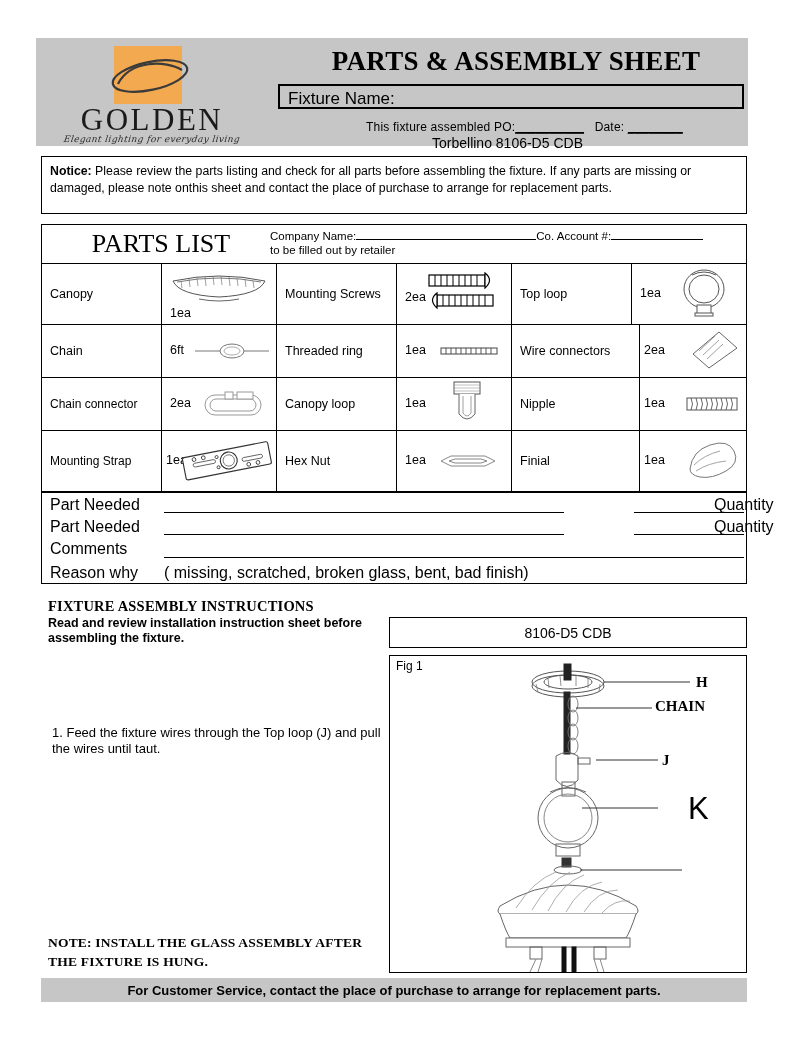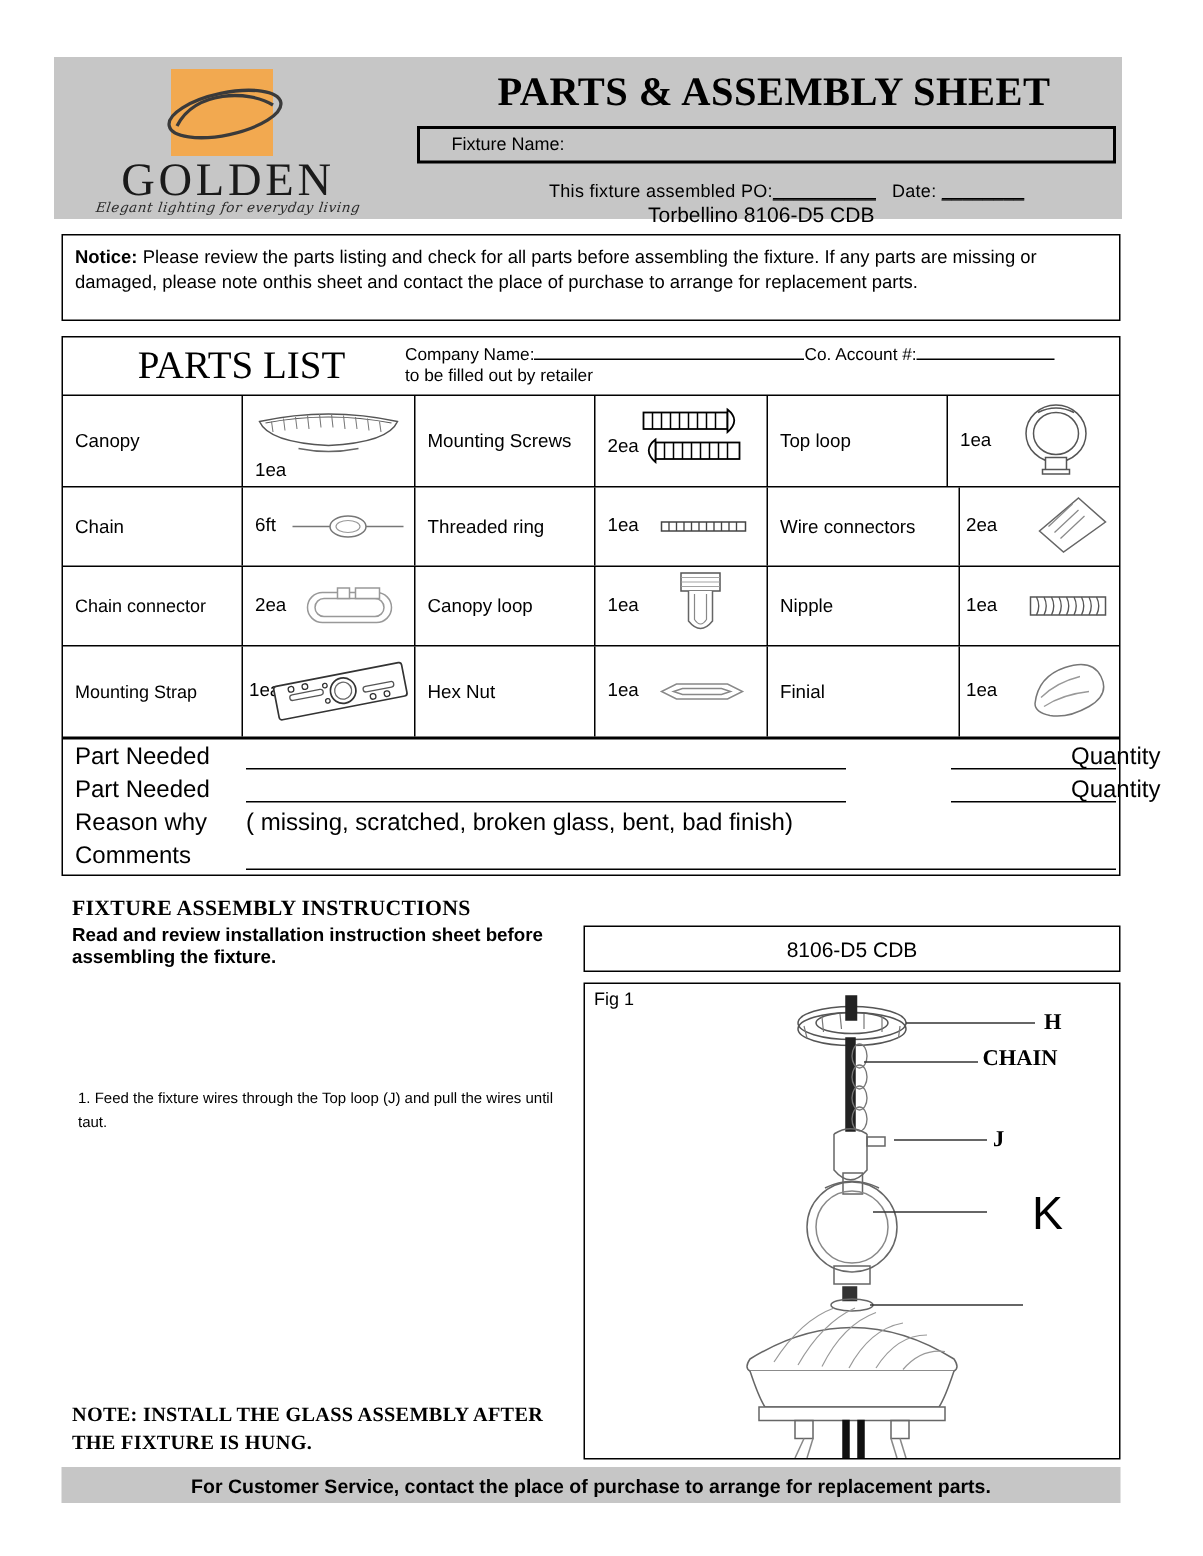--- a/index.html
+++ b/index.html
@@ -80,22 +80,22 @@
   .fixture-box {
     position: absolute;
     left: 242px; top: 46px;
     width: 466px; height: 25px;
     border: 2px solid #000;
     background: #c6c6c6;
     box-sizing: border-box;
   }
   .fixture-label {
     position: absolute;
-    left: 21px; top: 3px;
-    font-size: 12px;
+    left: 8px; top: 3px;
+    font-size: 17px;
   }
   .fixture-value {
     position: absolute;
     left: 152px; top: 19px;
     font-size: 14px;
     margin-top: 30px;
   }
   .po-line {
     position: absolute;
     left: 330px; top: 82px;
@@ -208,21 +208,21 @@
     left: 48px; top: 616px;
     width: 340px;
     font-weight: bold;
     font-size: 12.5px;
     line-height: 15px;
   }
   .step1 {
     position: absolute;
     left: 52px; top: 725px;
     width: 336px;
-    font-size: 10px;
+    font-size: 13px;
     line-height: 16px;
   }
   .step2 {
     position: absolute;
     left: 52px; top: 778px;
     width: 340px;
     font-size: 13px;
     line-height: 16px;
   }
   .note-bottom {
@@ -563,27 +563,27 @@
         <span class="nline" style="left:122px; top:19px; width:400px"></span>
         <span class="nqty">Quantity</span>
         <span class="nline" style="left:592px; top:19px; width:110px"></span>
       </div>
       <div class="nrow">
         <span class="nlabel">Part Needed</span>
         <span class="nline" style="left:122px; top:19px; width:400px"></span>
         <span class="nqty">Quantity</span>
         <span class="nline" style="left:592px; top:19px; width:110px"></span>
       </div>
+      <div class="nrow" style="height:24px">
+        <span class="nlabel">Comments</span>
+        <span class="nline" style="left:122px; top:20px; width:580px"></span>
+      </div>
       <div class="nrow">
         <span class="nlabel">Reason why</span>
         <span class="reason-text">( missing,  scratched,  broken glass, bent,  bad finish)</span>
-      </div>
-      <div class="nrow" style="height:24px">
-        <span class="nlabel">Comments</span>
-        <span class="nline" style="left:122px; top:20px; width:580px"></span>
       </div>
     </div>
   </div>
 
   <div class="fa-title">FIXTURE ASSEMBLY INSTRUCTIONS</div>
   <div class="fa-sub">Read and review installation instruction sheet before assembling the fixture.</div>
   <div class="step1">1. Feed the fixture wires through the Top loop (J) and pull the wires until taut.</div>
   <div class="note-bottom">NOTE:  INSTALL THE GLASS ASSEMBLY AFTER THE FIXTURE IS HUNG.</div>
 
   <div class="model-box">

